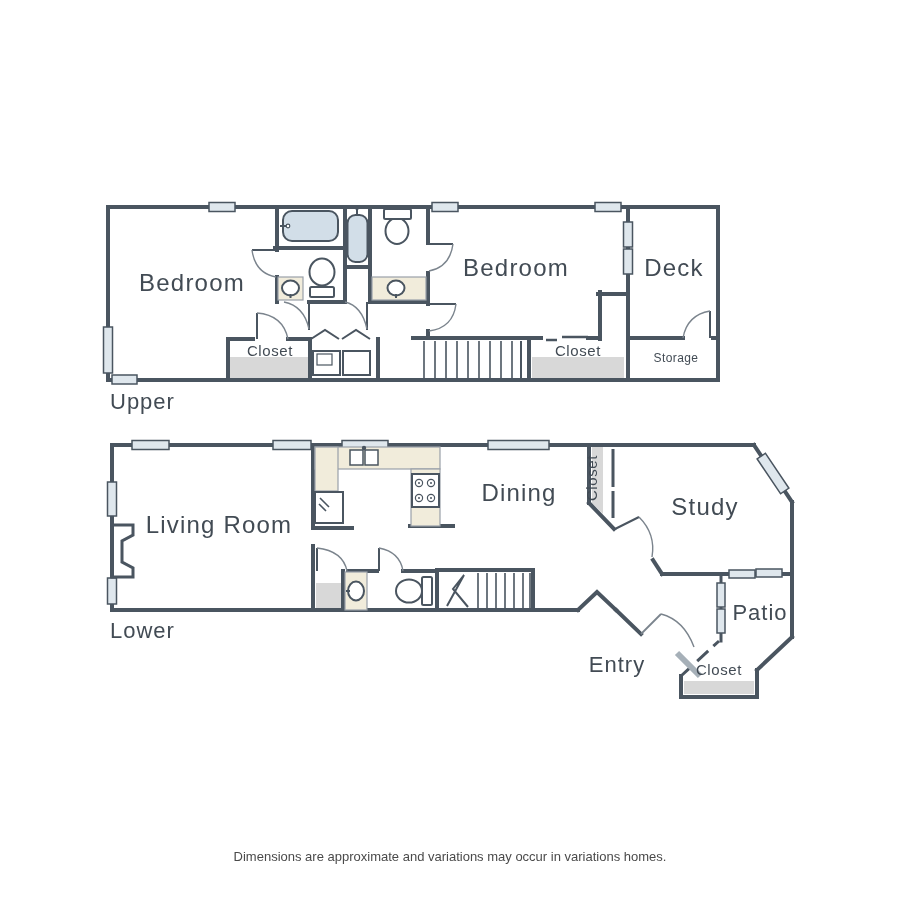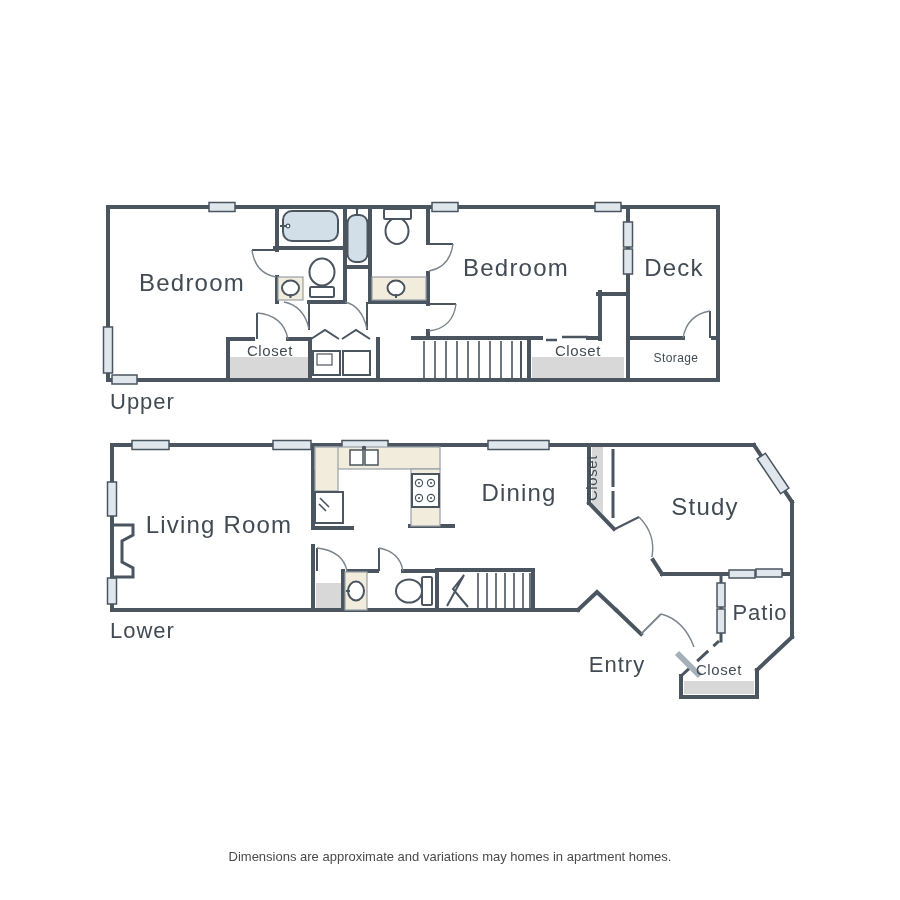--- a/index.html
+++ b/index.html
@@ -270,14 +270,14 @@
     <text class="room-lb mid" x="519" y="501">Dining</text>
     <text class="room-lb mid" x="705" y="515">Study</text>
     <text class="room-md mid" x="760" y="620">Patio</text>
     <text class="room-md mid" x="617" y="672">Entry</text>
     <text class="room-sm mid" x="597" y="478" transform="rotate(-90 597 478)">Closet</text>
     <text class="room-sm mid" x="719" y="675">Closet</text>
     <text class="floor-lb" x="110" y="638">Lower</text>
   </g>
 </svg>
 
-<div class="disclaimer">Dimensions are approximate and variations may homes in apartment homes.</div>
+<div class="disclaimer">Dimensions are approximate and variations may occur in variations homes.</div>
 </div>
 
 </body></html>

